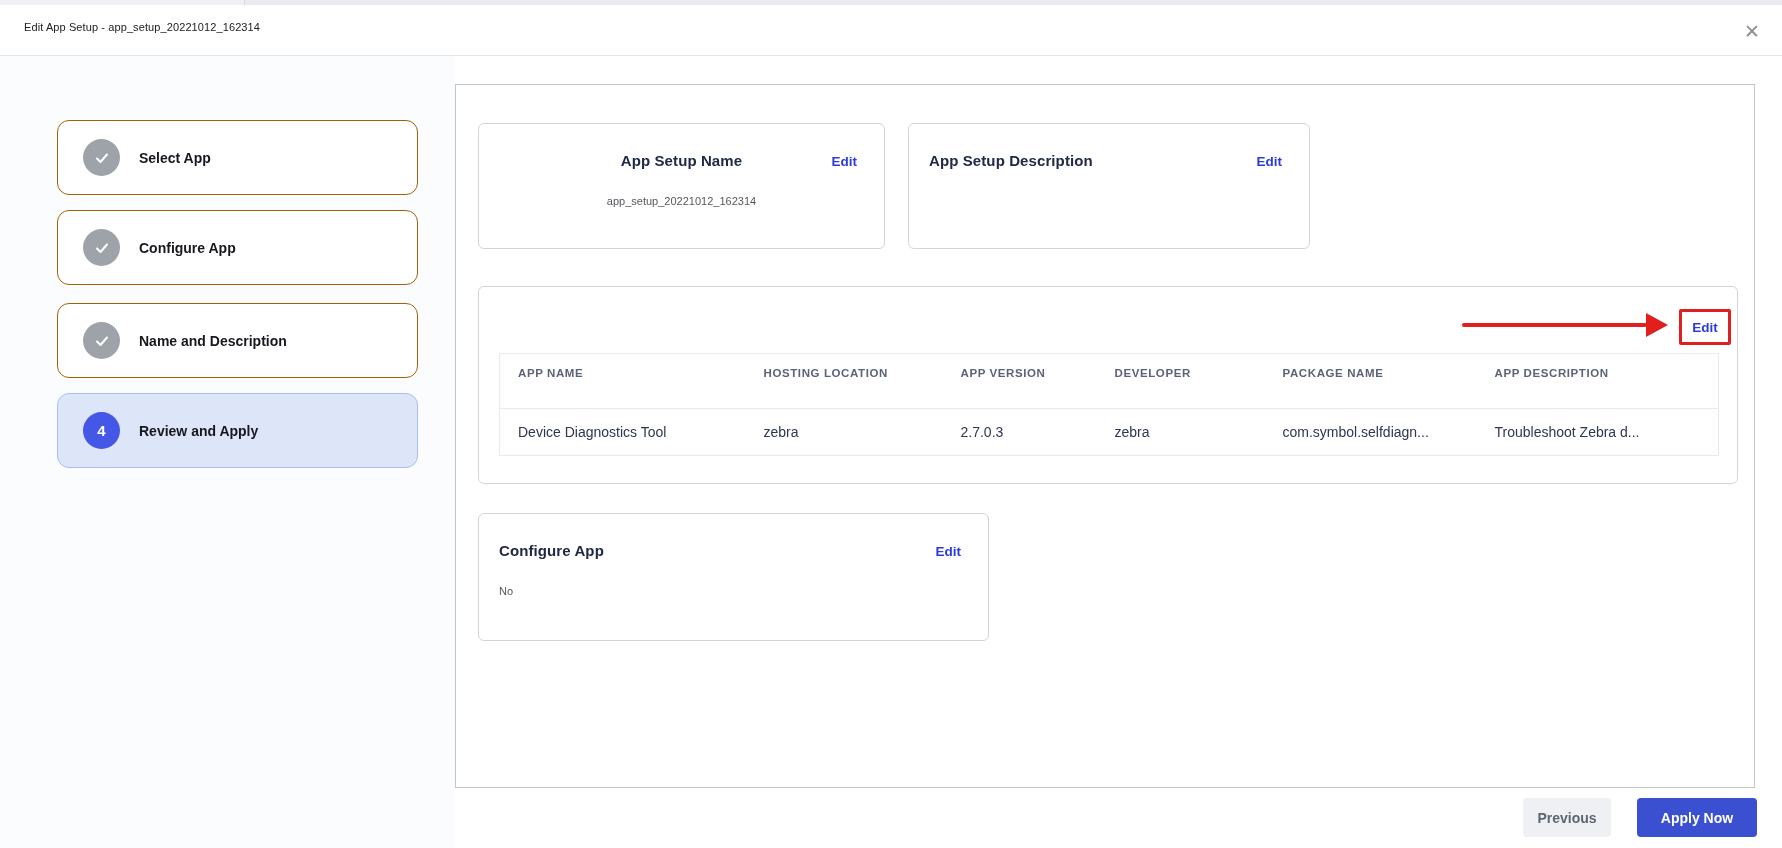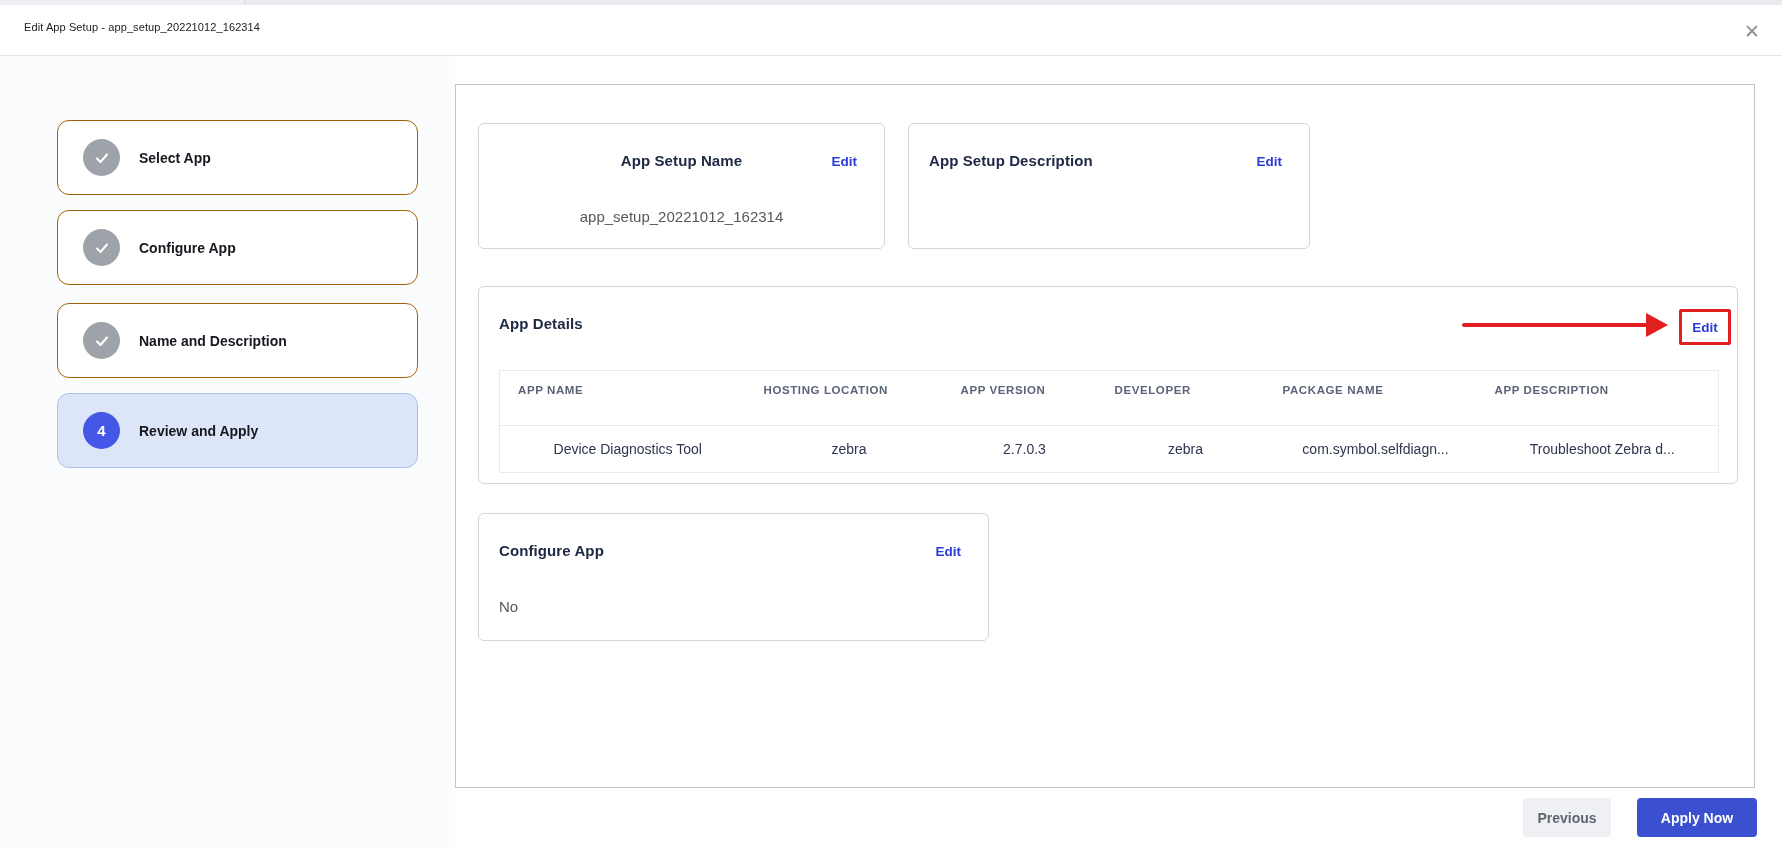--- a/index.html
+++ b/index.html
@@ -67,21 +67,21 @@
     position: absolute; background: #ffffff;
     border: 1px solid #d4d5d8; border-radius: 6px;
     padding: 28px 20px;
   }
   .card-name { left: 22px; top: 38px; width: 407px; height: 126px; text-align: center; }
   .card-desc { left: 452px; top: 38px; width: 402px; height: 126px; }
   .card-details { left: 22px; top: 201px; width: 1260px; height: 198px; }
   .card-config { left: 22px; top: 428px; width: 511px; height: 128px; }
 
   .card-title { font-size: 15px; font-weight: 700; color: #202a47; letter-spacing: .1px; }
-  .card-value { margin-top: 39px; font-size: 15px; color: #56585d; }
+  .card-value { margin-top: 26px; font-size: 11px; color: #56585d; }
   .edit-link {
     position: absolute; right: 27px; top: 30px;
     font-size: 13.5px; font-weight: 700; color: #2b3cd8;
     text-decoration: none; cursor: pointer;
   }
 
   
   .edit-highlight {
     position: absolute; right: 6px; top: 22px; width: 52px; height: 36px;
     border: 3px solid #e01f1f; border-radius: 2px;
@@ -103,21 +103,21 @@
     margin-top: 38px; width: 1220px;
     border-collapse: collapse; table-layout: fixed;
     border: 1px solid #e9eaee;
   }
   .details-table th {
     text-align: left; padding: 13px 8px 29px 18px;
     font-size: 11.5px; font-weight: 700; color: #5b6378; letter-spacing: .6px;
     border-bottom: 1px solid #e9eaee; white-space: nowrap; overflow: hidden;
   }
   .details-table td {
-    text-align: center; padding: 15px 8px 15px 18px;
+    text-align: left; padding: 15px 8px 15px 18px;
     font-size: 14px; font-weight: 400; color: #2e3650;
     white-space: nowrap; overflow: hidden;
   }
   .col-1 { width: 246px; } .col-2 { width: 197px; } .col-3 { width: 154px; }
   .col-4 { width: 168px; } .col-5 { width: 212px; } .col-6 { width: auto; }
 
   
   .btn {
     position: absolute; top: 798px; height: 39px; border: none; border-radius: 4px;
     font-family: "Liberation Sans", sans-serif; font-size: 14px; font-weight: 700;
@@ -188,21 +188,20 @@
       <div class="card-value">app_setup_20221012_162314</div>
     </div>
 
     <div class="card card-desc">
       <div class="card-title">App Setup Description</div>
       <a class="edit-link">Edit</a>
       <div class="card-value"></div>
     </div>
 
     <div class="card card-details">
-      <div class="card-title">App Details</div>
 
       <div class="edit-highlight">
         <a class="edit-inner">Edit</a>
       </div>
 
       <table class="details-table">
         <colgroup>
           <col class="col-1">
             <col class="col-2">
             <col class="col-3">

